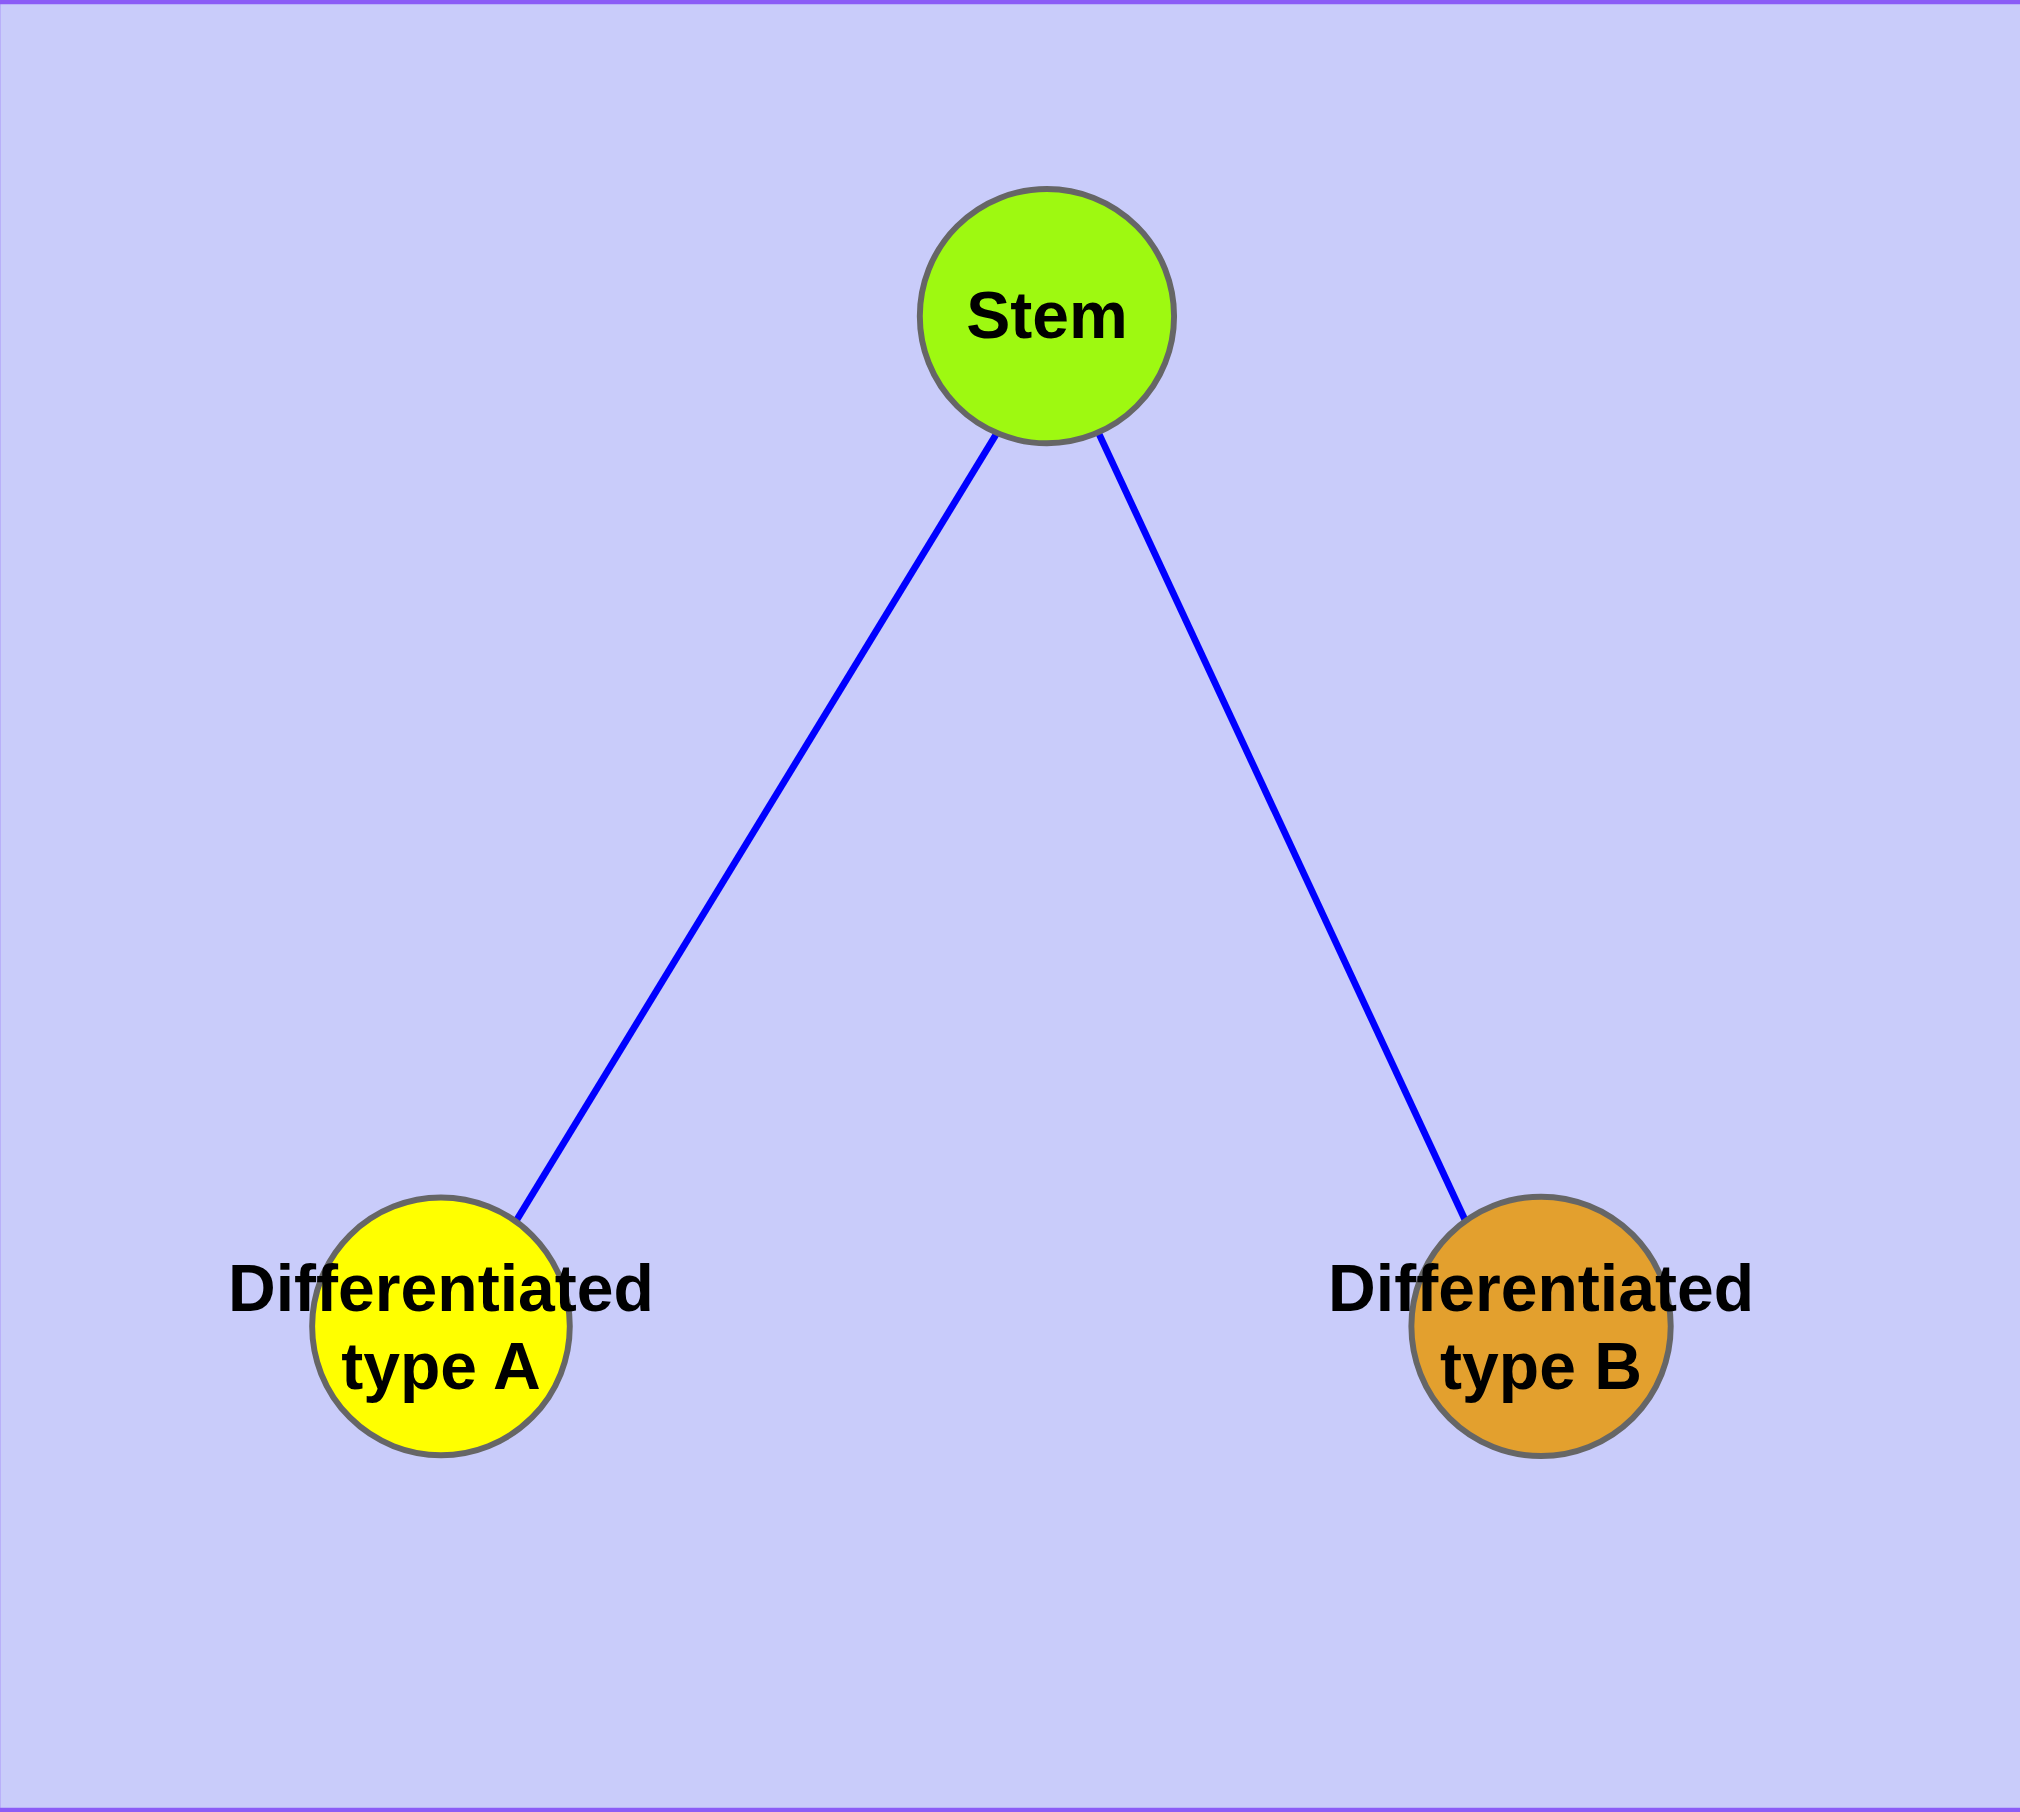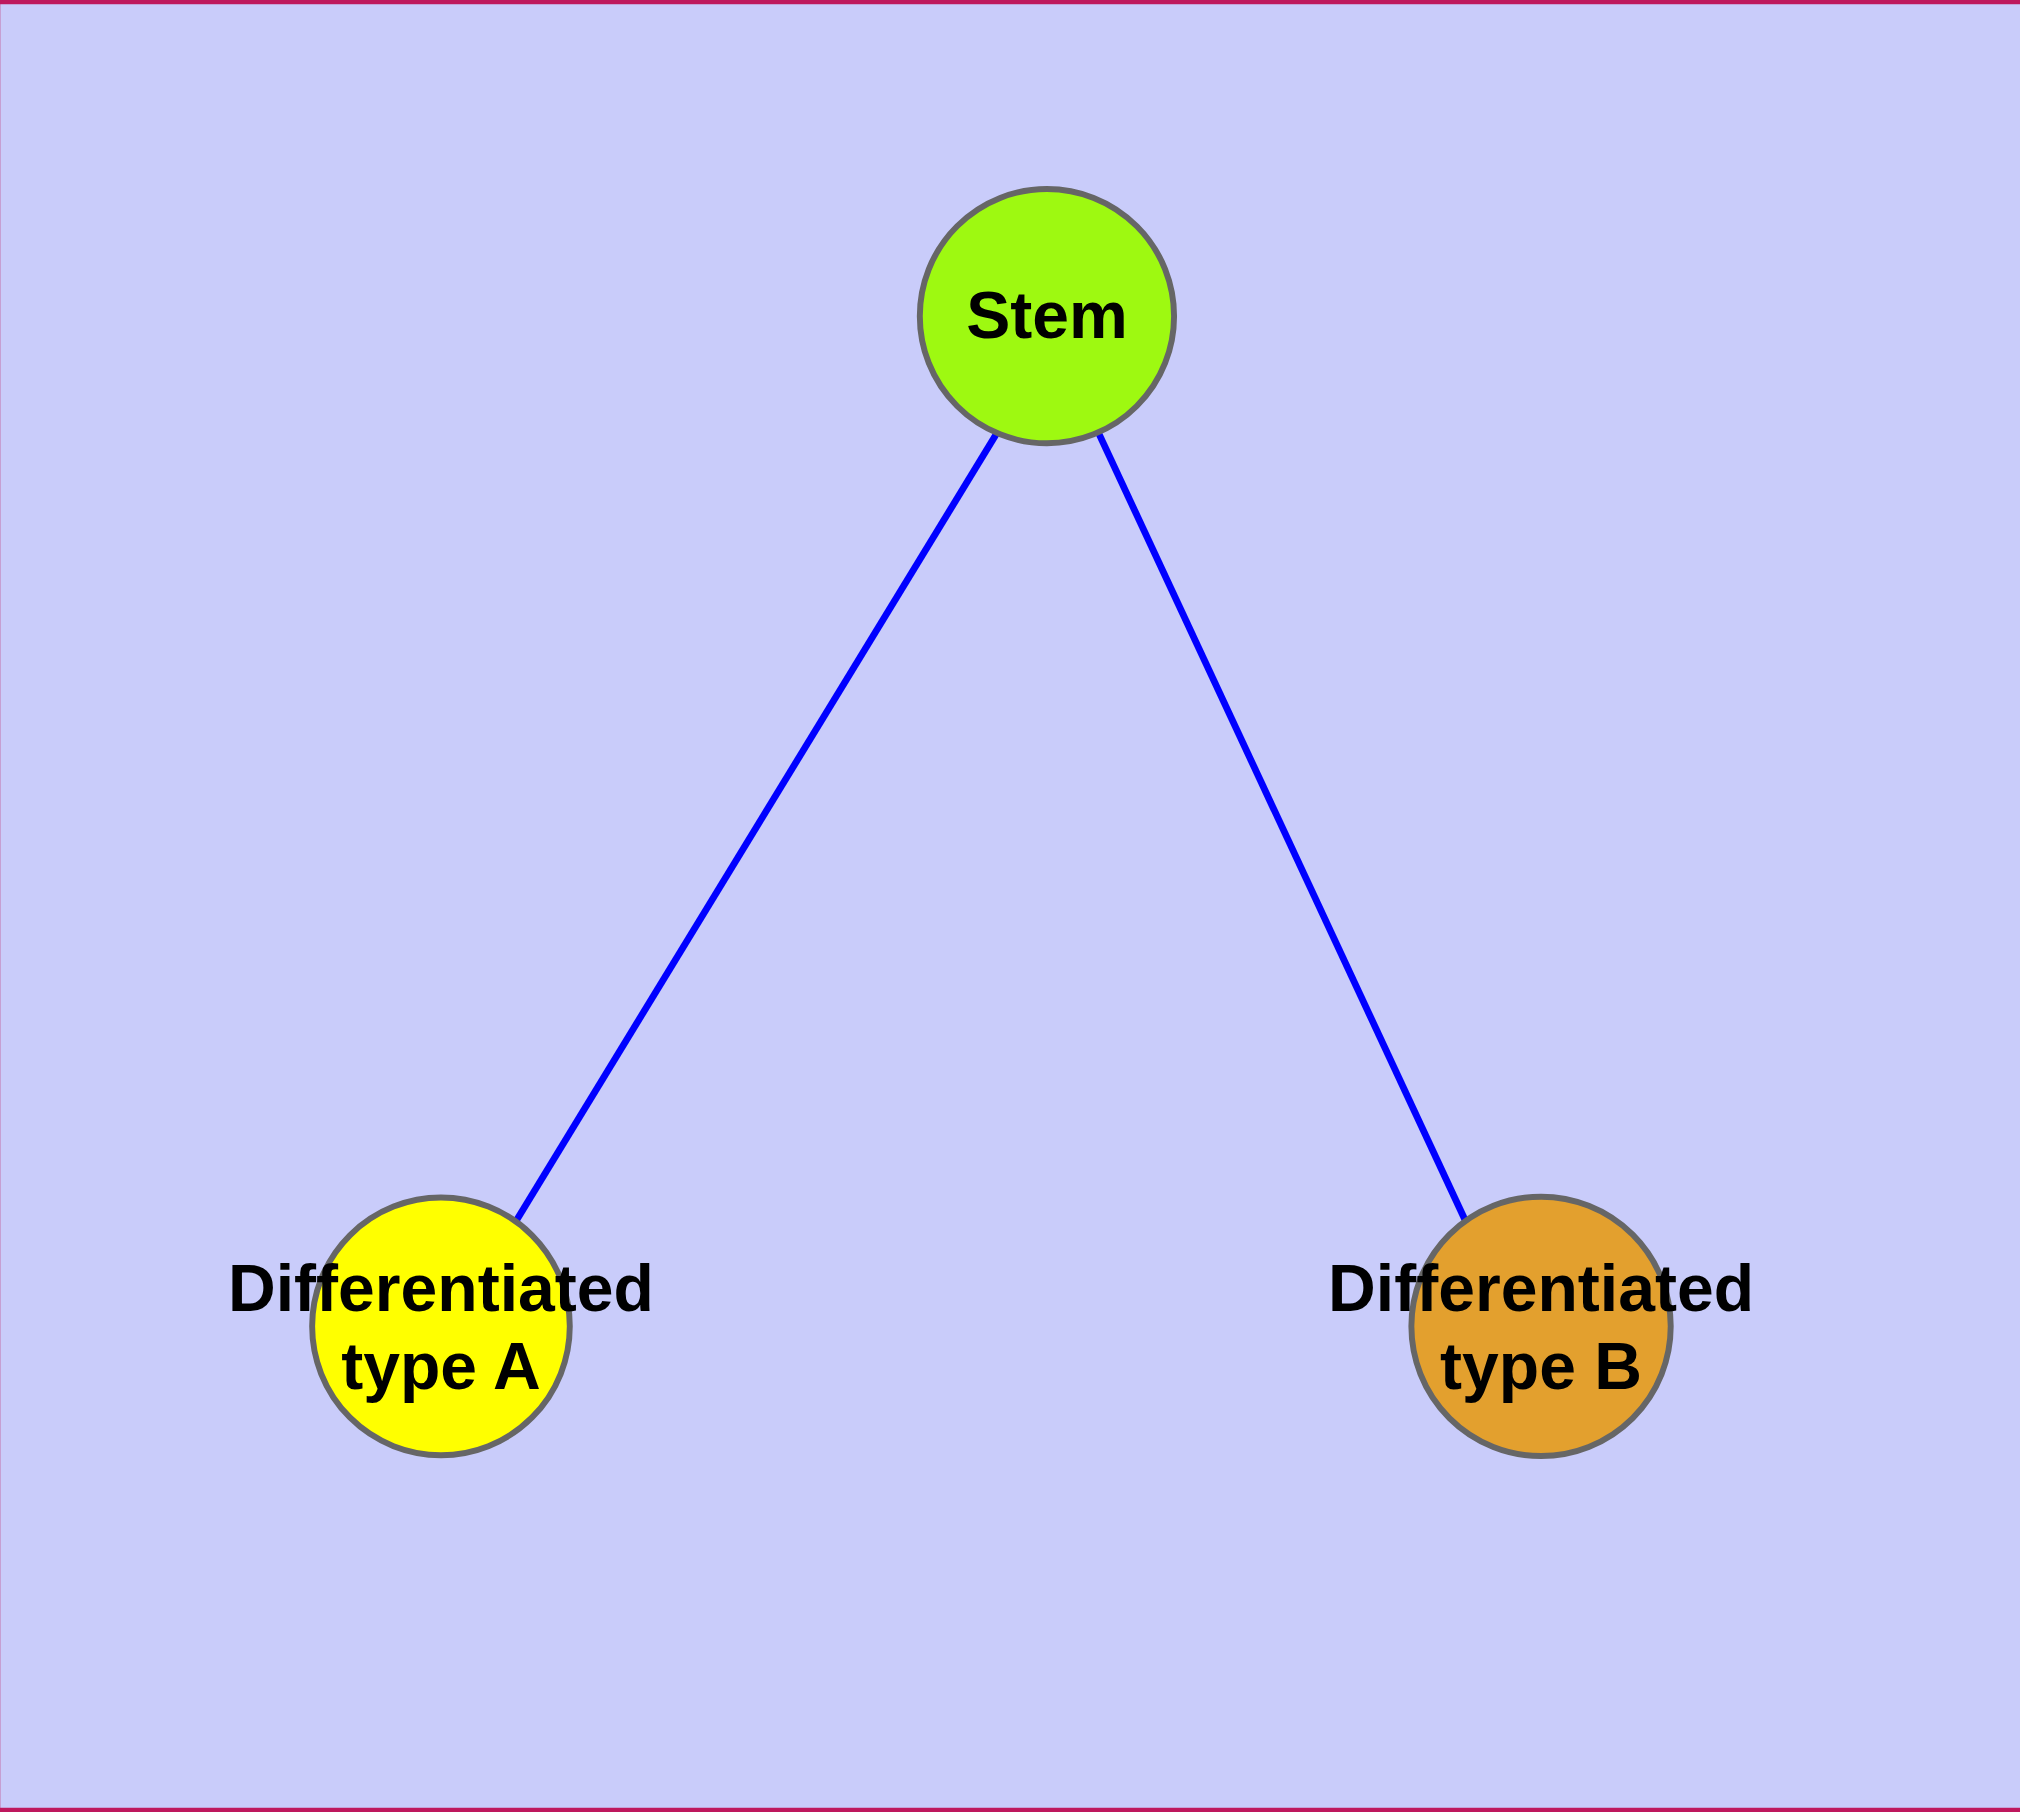--- a/index.html
+++ b/index.html
@@ -11,21 +11,21 @@
   body {
     width: 2021px;
     height: 1812px;
     overflow: hidden;
     font-family: "Liberation Sans", sans-serif;
   }
   #canvas {
     position: relative;
     width: 2021px;
     height: 1812px;
-    background: #be185d;
+    background: #8b5cf6;
   }
   #graph-svg {
     position: absolute;
     left: 0;
     top: 0;
     width: 2021px;
     height: 1812px;
     display: block;
   }
   .node-label {

